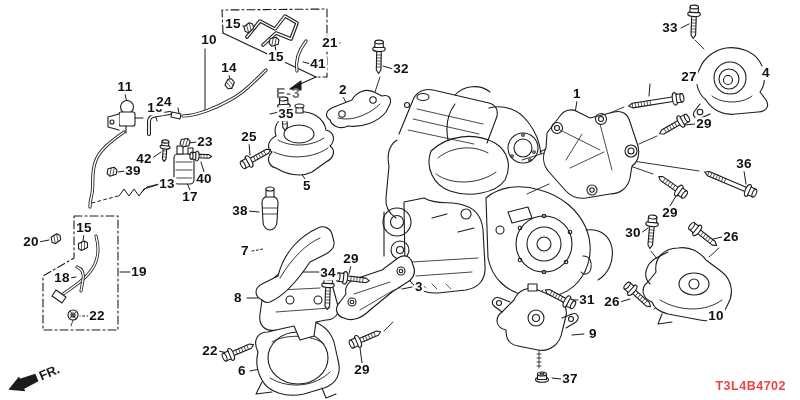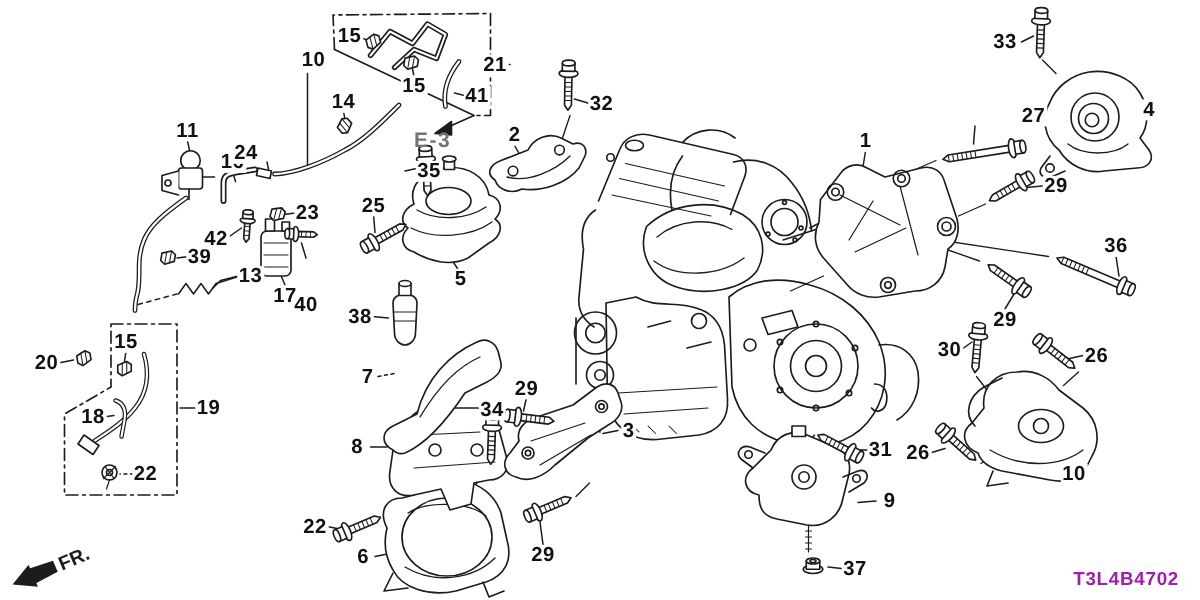--- a/index.html
+++ b/index.html
@@ -5,21 +5,21 @@
   html,body{margin:0;padding:0;background:#fff;}
   #stage{position:relative;width:800px;height:400px;background:#fff;overflow:hidden;
          font-family:"Liberation Sans",sans-serif;}
   #lineart{position:absolute;left:0;top:0;}
   .callout{position:absolute;transform:translate(-50%,-50%);
            font:700 13.5px "Liberation Sans",sans-serif;color:#111;
            white-space:nowrap;letter-spacing:.3px;z-index:5;background:#fff;padding:0 1px;line-height:1;}
   #e3-label{position:absolute;left:276px;top:85px;font:800 14px "Liberation Sans",sans-serif;
             color:#737373;letter-spacing:1px;z-index:5;}
   #diagram-code{position:absolute;right:14px;bottom:7px;font:700 12.5px "Liberation Sans",sans-serif;
-                color:#a21caf;letter-spacing:.5px;z-index:5;}
+                color:#ef4444;letter-spacing:.5px;z-index:5;}
   svg text{font-family:"Liberation Sans",sans-serif;}
 </style>
 </head>
 <body>
 
 <div id="stage">
 
 <svg id="lineart" width="800" height="400" viewBox="0 0 800 400">
   <defs>
     <g id="boltM">
@@ -348,18 +348,18 @@
       <span class="callout" style="left: 633px; top: 233px;">30</span>
       <span class="callout" style="left: 587px; top: 300px;">31</span>
       <span class="callout" style="left: 401px; top: 69px;">32</span>
       <span class="callout" style="left: 670px; top: 28px;">33</span>
       <span class="callout" style="left: 328px; top: 273px;">34</span>
       <span class="callout" style="left: 262px; top: 114px; margin-left: 24px;">35</span>
       <span class="callout" style="left: 744px; top: 164px;">36</span>
       <span class="callout" style="left: 570px; top: 379px;">37</span>
       <span class="callout" style="left: 240px; top: 211px;">38</span>
       <span class="callout" style="left: 133px; top: 171px;">39</span>
-      <span class="callout" style="left: 204px; top: 179px; margin-top: 24px;">40</span>
+      <span class="callout" style="left: 204px; top: 179px;">40</span>
       <span class="callout" style="left: 318px; top: 64px;">41</span>
       <span class="callout" style="left: 144px; top: 159px;">42</span>
     </div>
 
 </div>
 
 </body></html>

